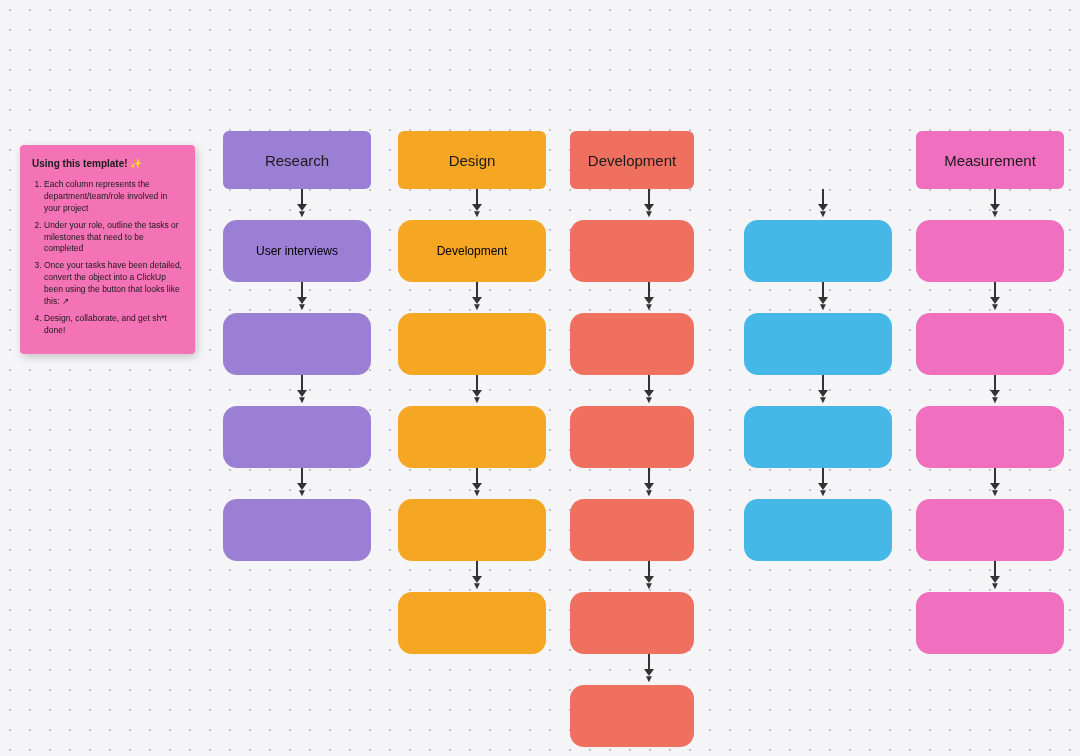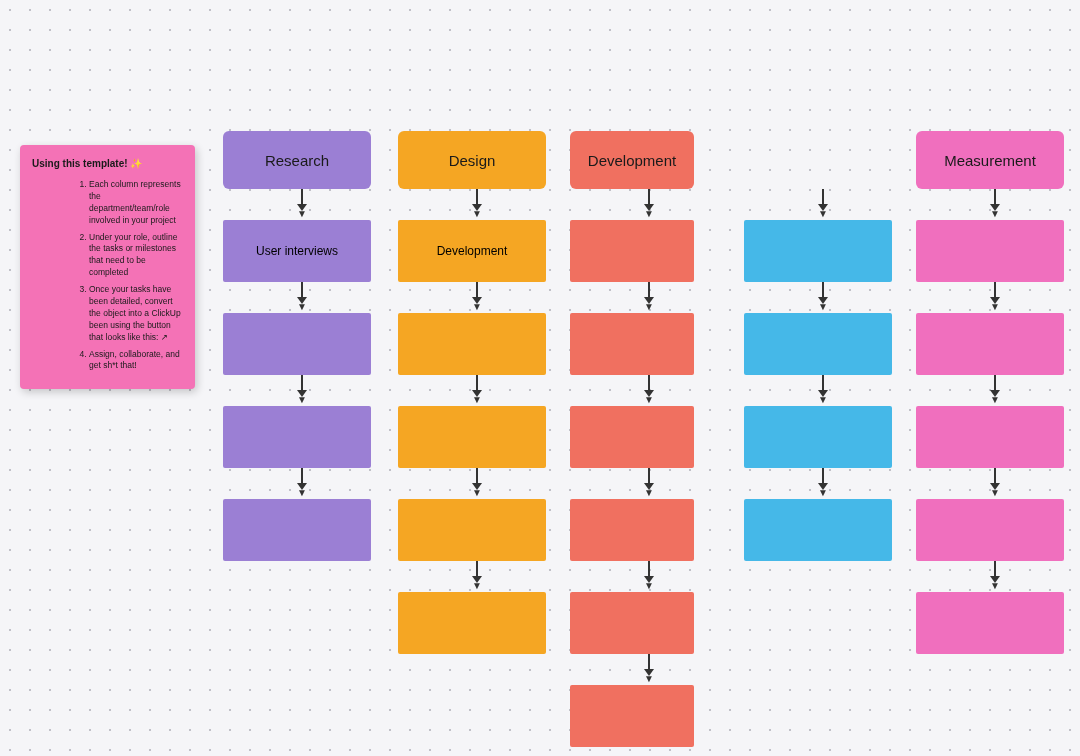--- a/index.html
+++ b/index.html
@@ -40,21 +40,20 @@
       font-size: 10px;
       font-weight: 700;
       margin-bottom: 8px;
       color: #1a1a1a;
     }
     .sticky-note ol {
       padding-left: 12px;
     }
     .sticky-note li {
       margin-bottom: 5px;
-      margin-left: 45px;
     }
 
     
     .product-launch {
       position: absolute;
       top: 44px;
       left: 466px;
       width: 350px;
       height: 55px;
       background: #5bdb6f;
@@ -78,21 +77,21 @@
       justify-content: center;
       font-size: 15px;
       font-weight: 500;
       color: #1a1a1a;
     }
 
     
     .task-box {
       position: absolute;
       height: 62px;
-      border-radius: 2px;
+      border-radius: 14px;
     }
 
     
     .arrow {
       position: absolute;
       display: flex;
       flex-direction: column;
       align-items: center;
       font-size: 14px;
       color: #333;
@@ -136,21 +135,21 @@
 <body>
 <div class="canvas">
 
 
   <div class="sticky-note">
     <h3>Using this template! ✨</h3>
     <ol>
       <li>Each column represents the department/team/role involved in your project</li>
       <li>Under your role, outline the tasks or milestones that need to be completed</li>
       <li>Once your tasks have been detailed, convert the object into a ClickUp been using the button that looks like this: ↗</li>
-      <li>Assign, collaborate, and get sh*t that!</li>
+      <li>Design, collaborate, and get sh*t done!</li>
     </ol>
   </div>
 
   <div class="col-header purple col-research">
     <span>Research</span>
   </div>
 
   <div class="arrow" style="left: 296px; top: 189px; height: 30px; width: 12px; display: flex; flex-direction: column; align-items: center;">
       <div style="width: 1.5px; height: 18px; background: rgb(51, 51, 51); margin: 0px auto;"></div>
       <div style="width: 0px; height: 0px; border-left: 5px solid transparent; border-right: 5px solid transparent; border-top: 7px solid rgb(51, 51, 51); margin: 0px auto;"></div>

